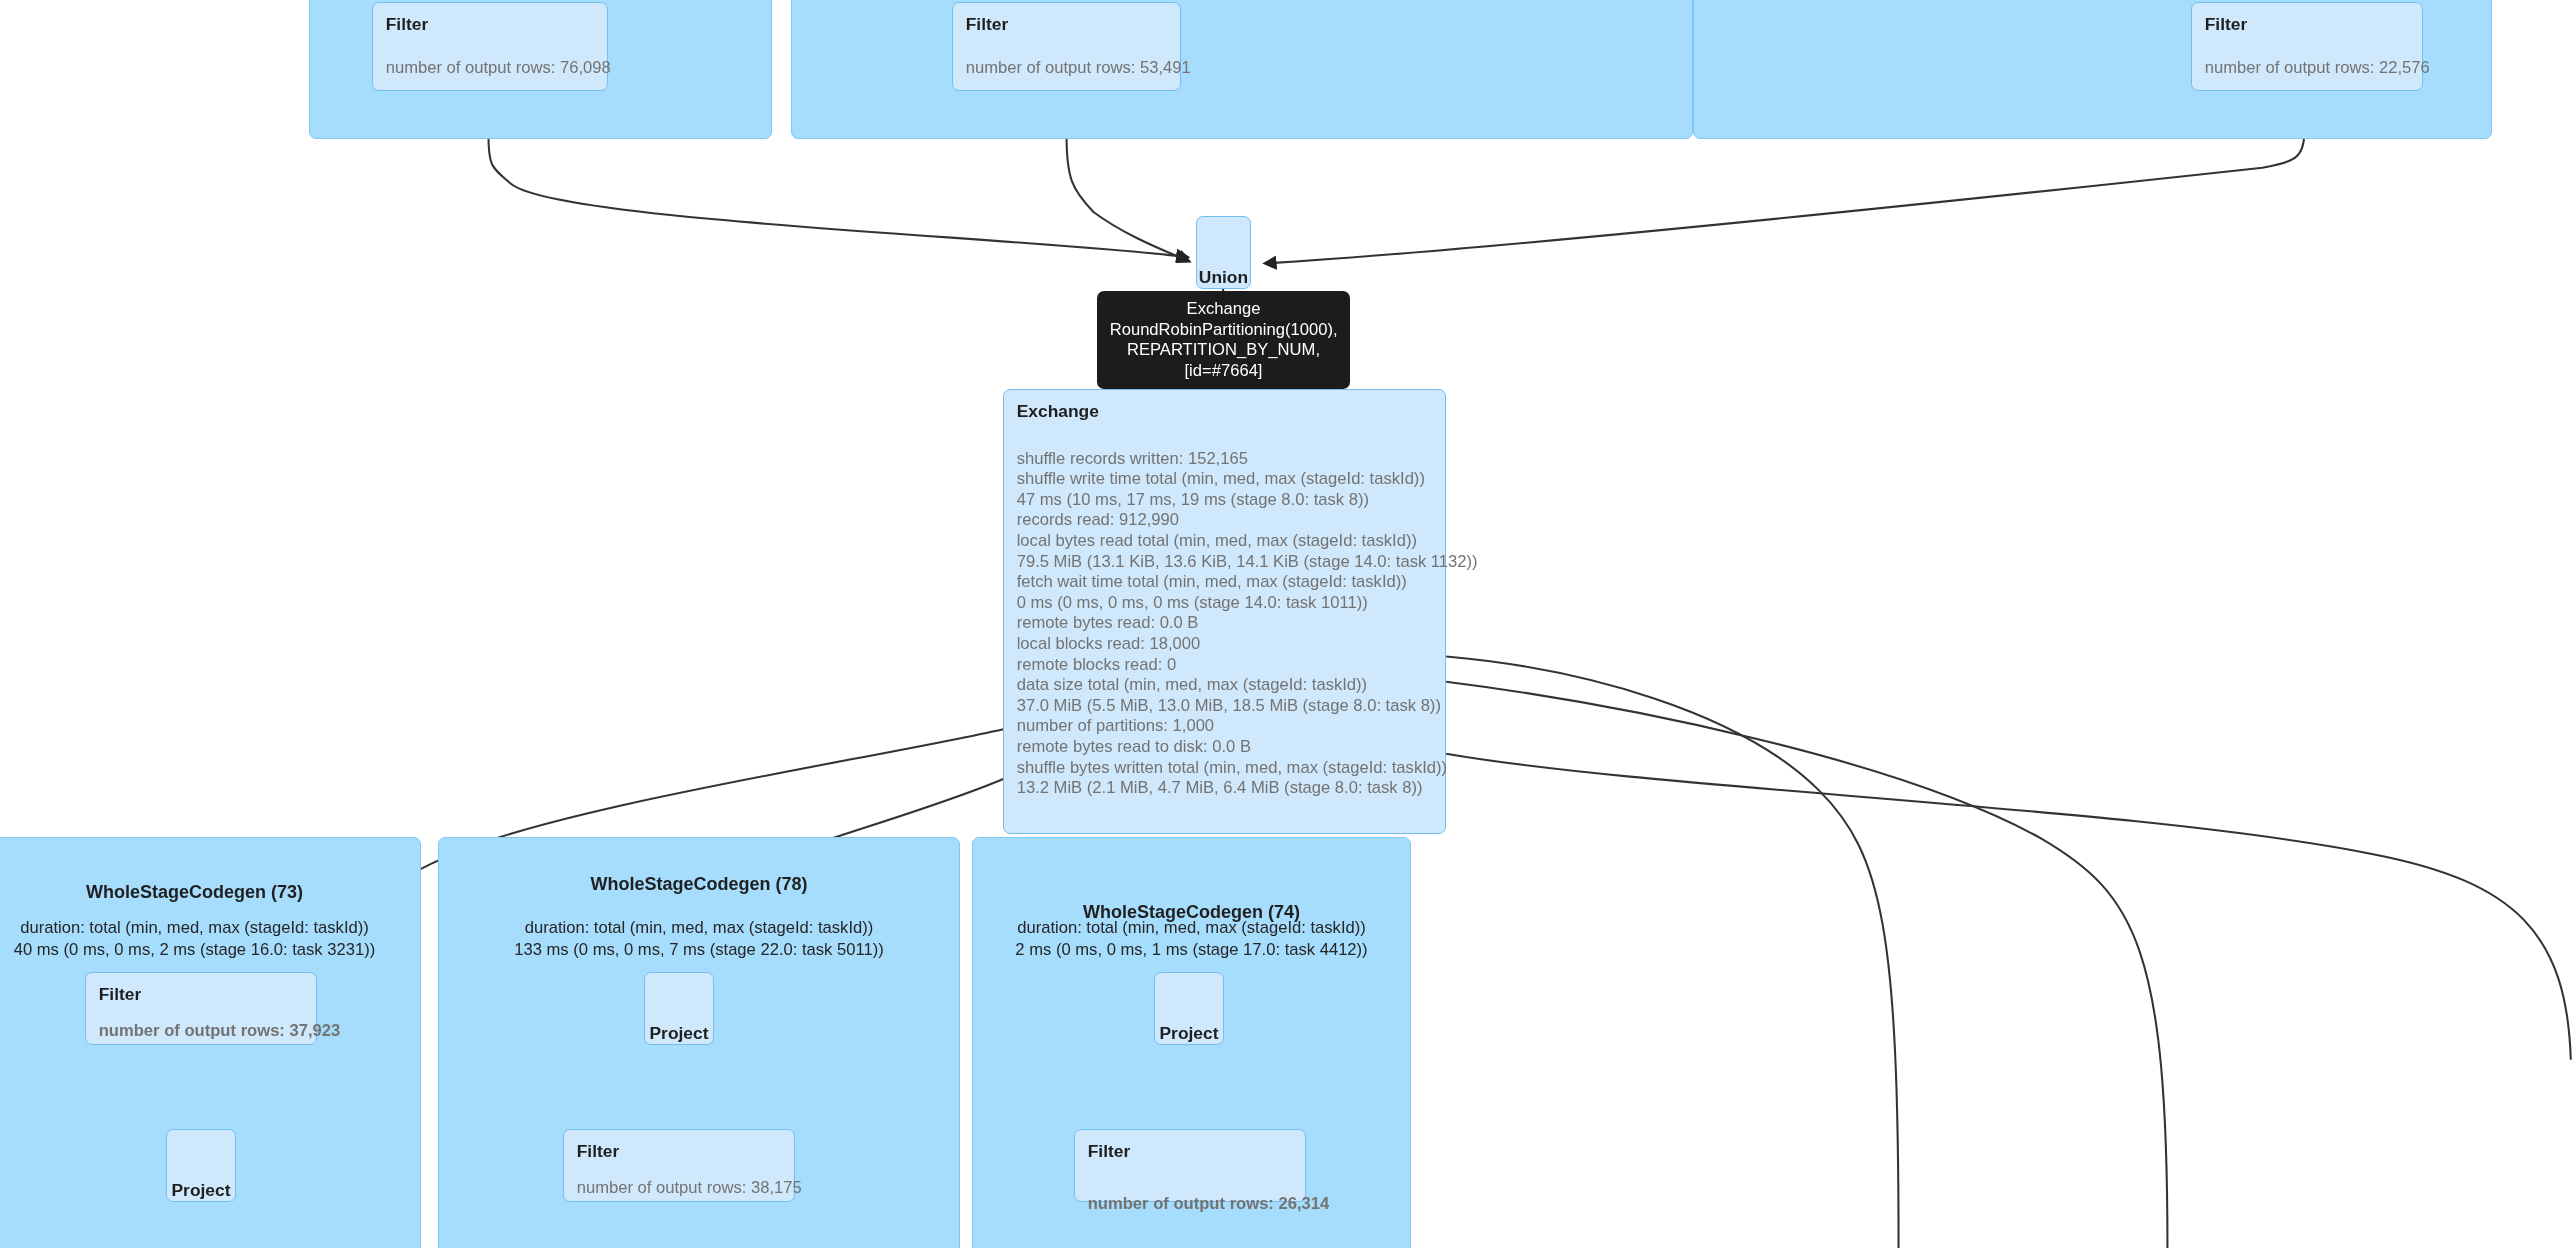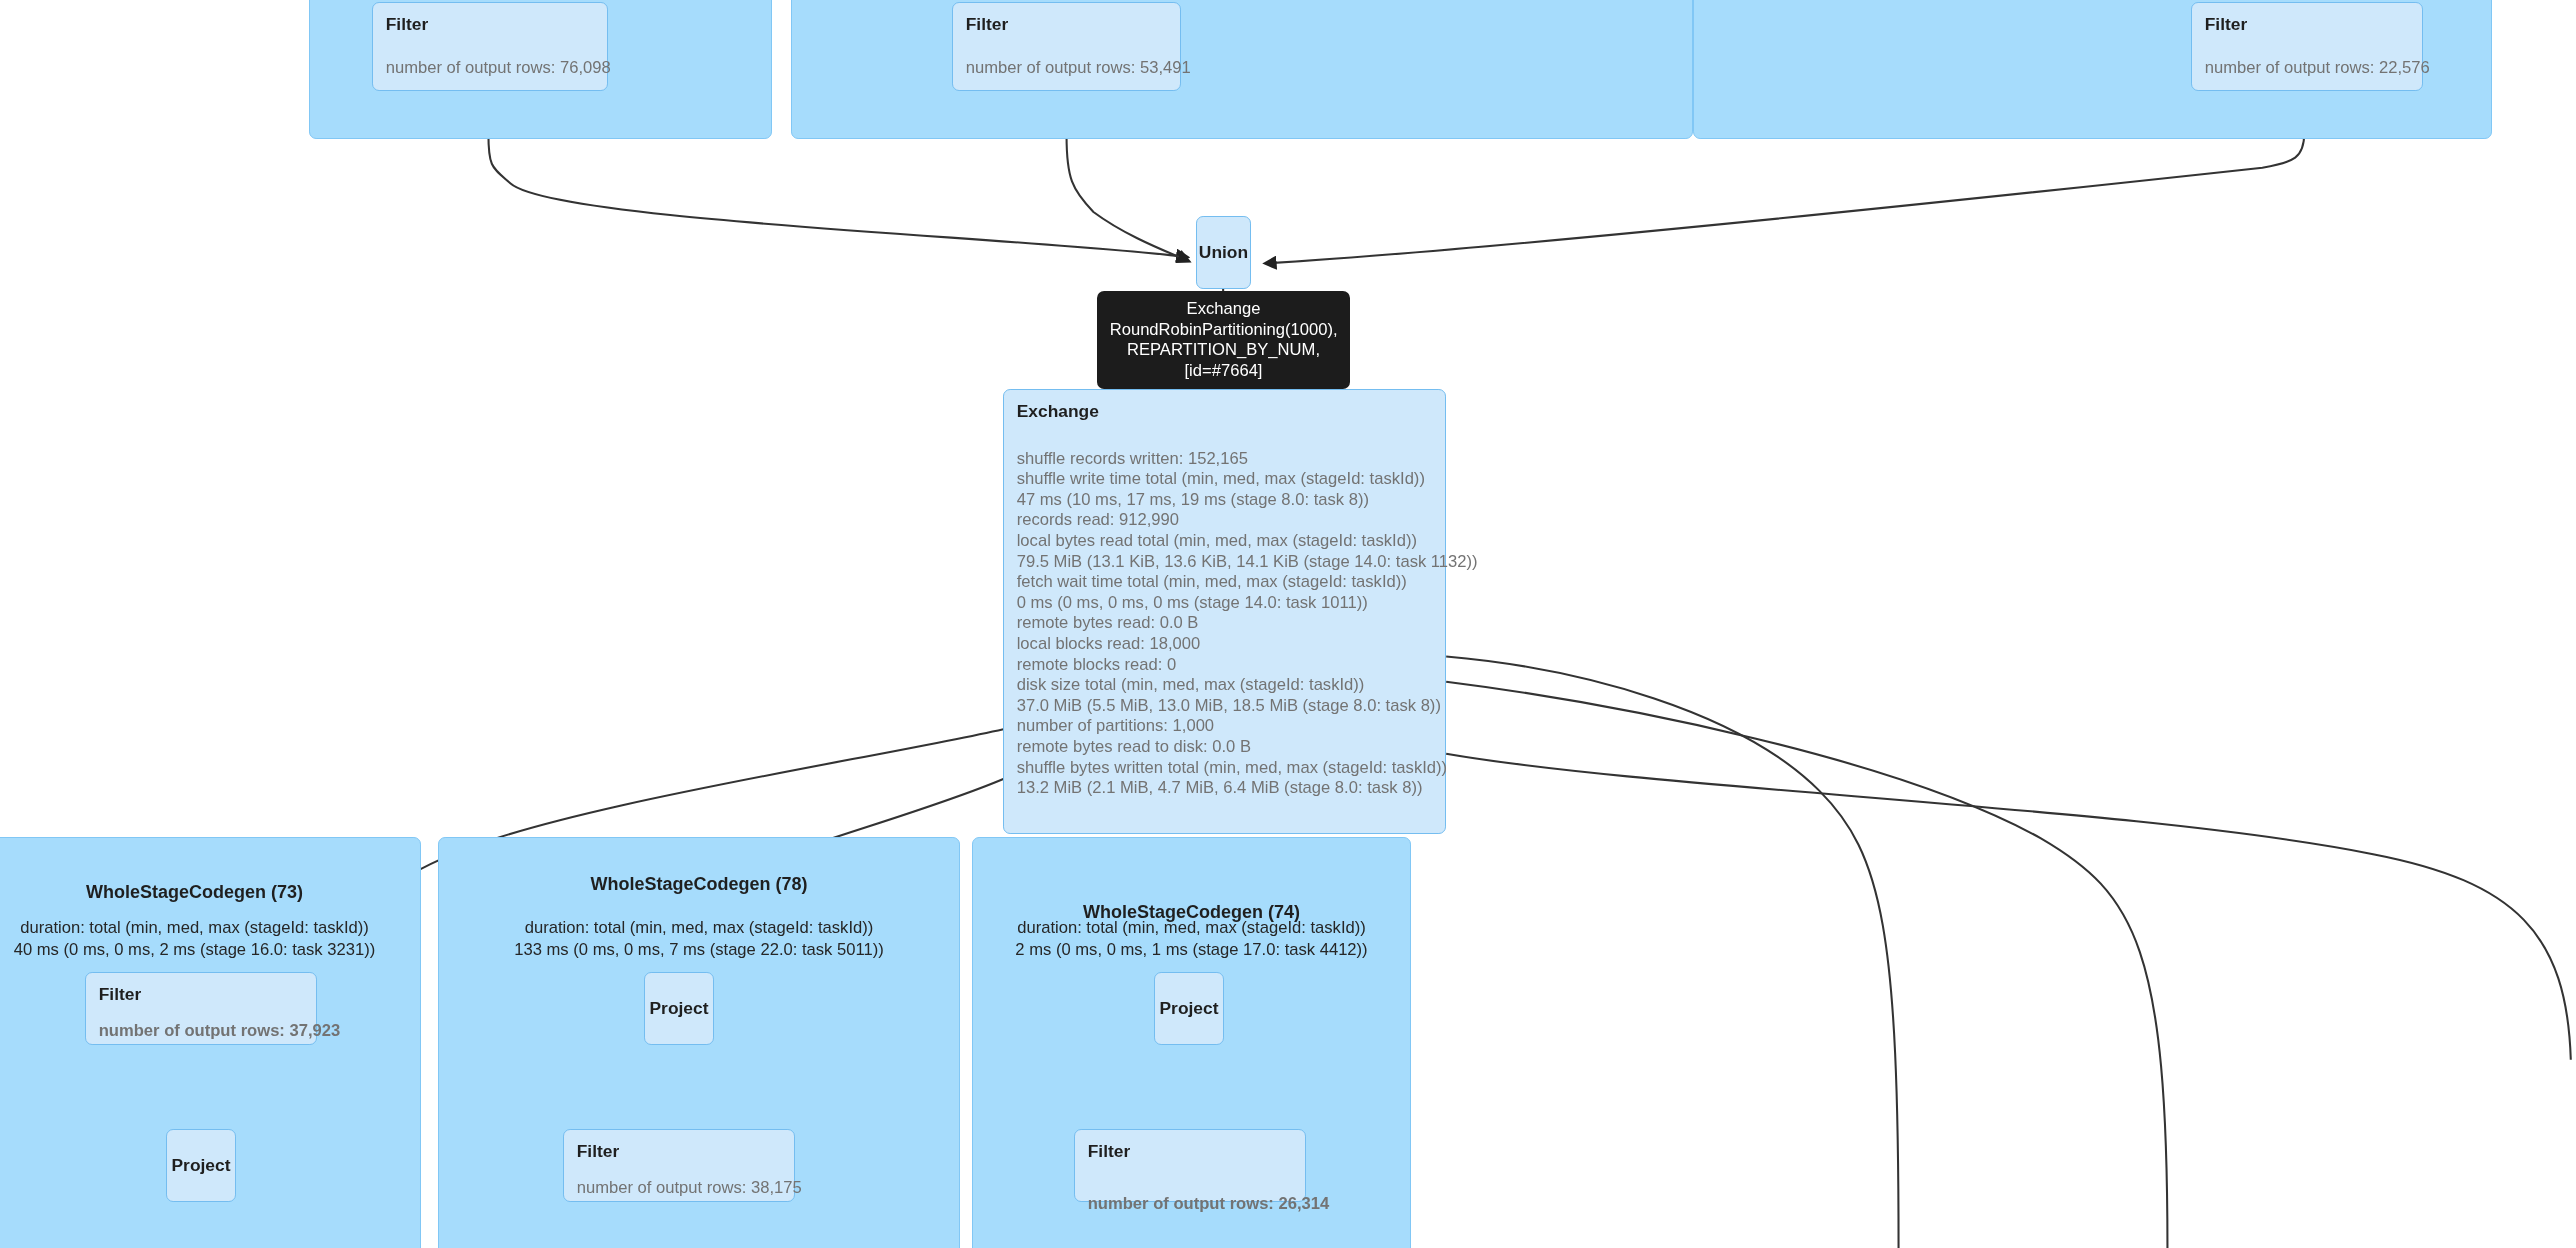--- a/index.html
+++ b/index.html
@@ -60,21 +60,21 @@
     font-size:16.6px;
     line-height:20.6px;
     color:#737373;
     margin-top:24px;
     white-space:nowrap;
   }
   .node-metrics div{white-space:nowrap;}
 
   
   .node.centered{
-    display:flex;align-items:center;justify-content:center;padding:0;
+    display:flex;align-items:flex-end;justify-content:center;padding:0;
   }
   .node.centered .node-title{text-align:center;}
 
   
   .node.exchange .node-metrics{margin-top:27px;}
 
   
   .tooltip{
     position:absolute;
     background:#1c1c1c;
@@ -176,21 +176,21 @@
       <div>shuffle write time total (min, med, max (stageId: taskId))</div>
       <div>47 ms (10 ms, 17 ms, 19 ms (stage 8.0: task 8))</div>
       <div>records read: 912,990</div>
       <div>local bytes read total (min, med, max (stageId: taskId))</div>
       <div>79.5 MiB (13.1 KiB, 13.6 KiB, 14.1 KiB (stage 14.0: task 1132))</div>
       <div>fetch wait time total (min, med, max (stageId: taskId))</div>
       <div>0 ms (0 ms, 0 ms, 0 ms (stage 14.0: task 1011))</div>
       <div>remote bytes read: 0.0 B</div>
       <div>local blocks read: 18,000</div>
       <div>remote blocks read: 0</div>
-      <div>disk size total (min, med, max (stageId: taskId))</div>
+      <div>data size total (min, med, max (stageId: taskId))</div>
       <div>37.0 MiB (5.5 MiB, 13.0 MiB, 18.5 MiB (stage 8.0: task 8))</div>
       <div>number of partitions: 1,000</div>
       <div>remote bytes read to disk: 0.0 B</div>
       <div>shuffle bytes written total (min, med, max (stageId: taskId))</div>
       <div>13.2 MiB (2.1 MiB, 4.7 MiB, 6.4 MiB (stage 8.0: task 8))</div>
     </div>
   </div>
 
   <div class="tooltip" style="left:1097px; top:291px; width:253px;">
     <div>Exchange</div>

